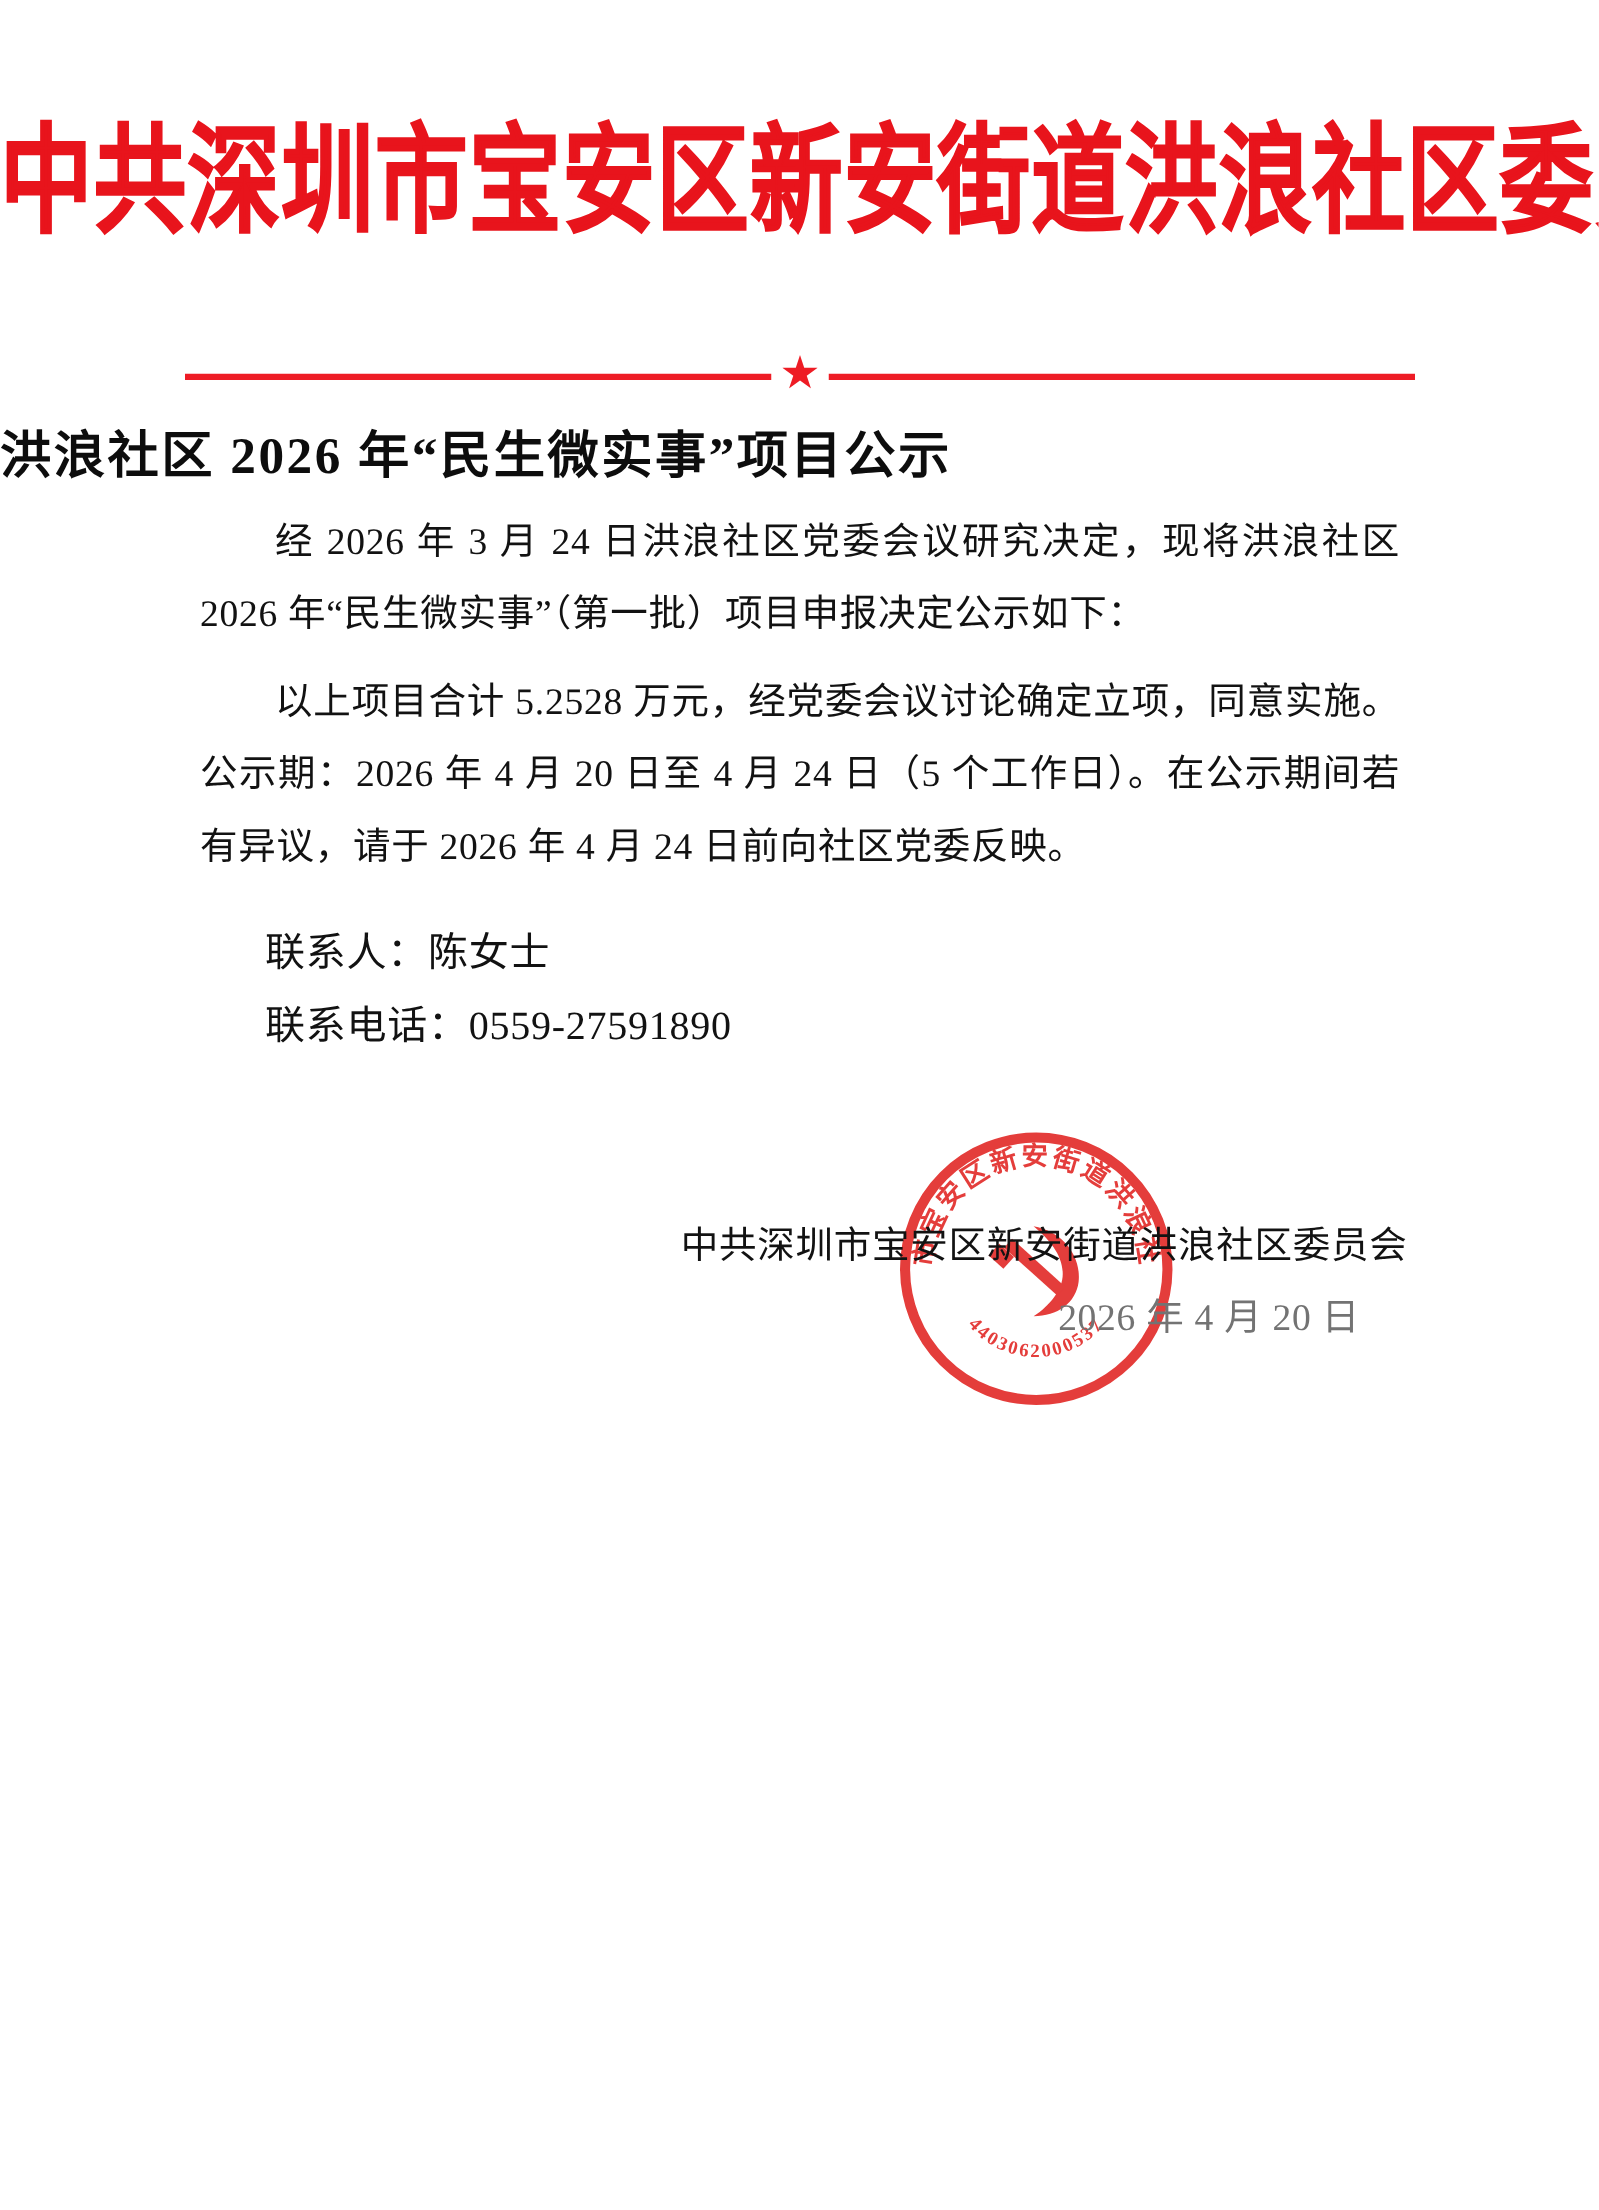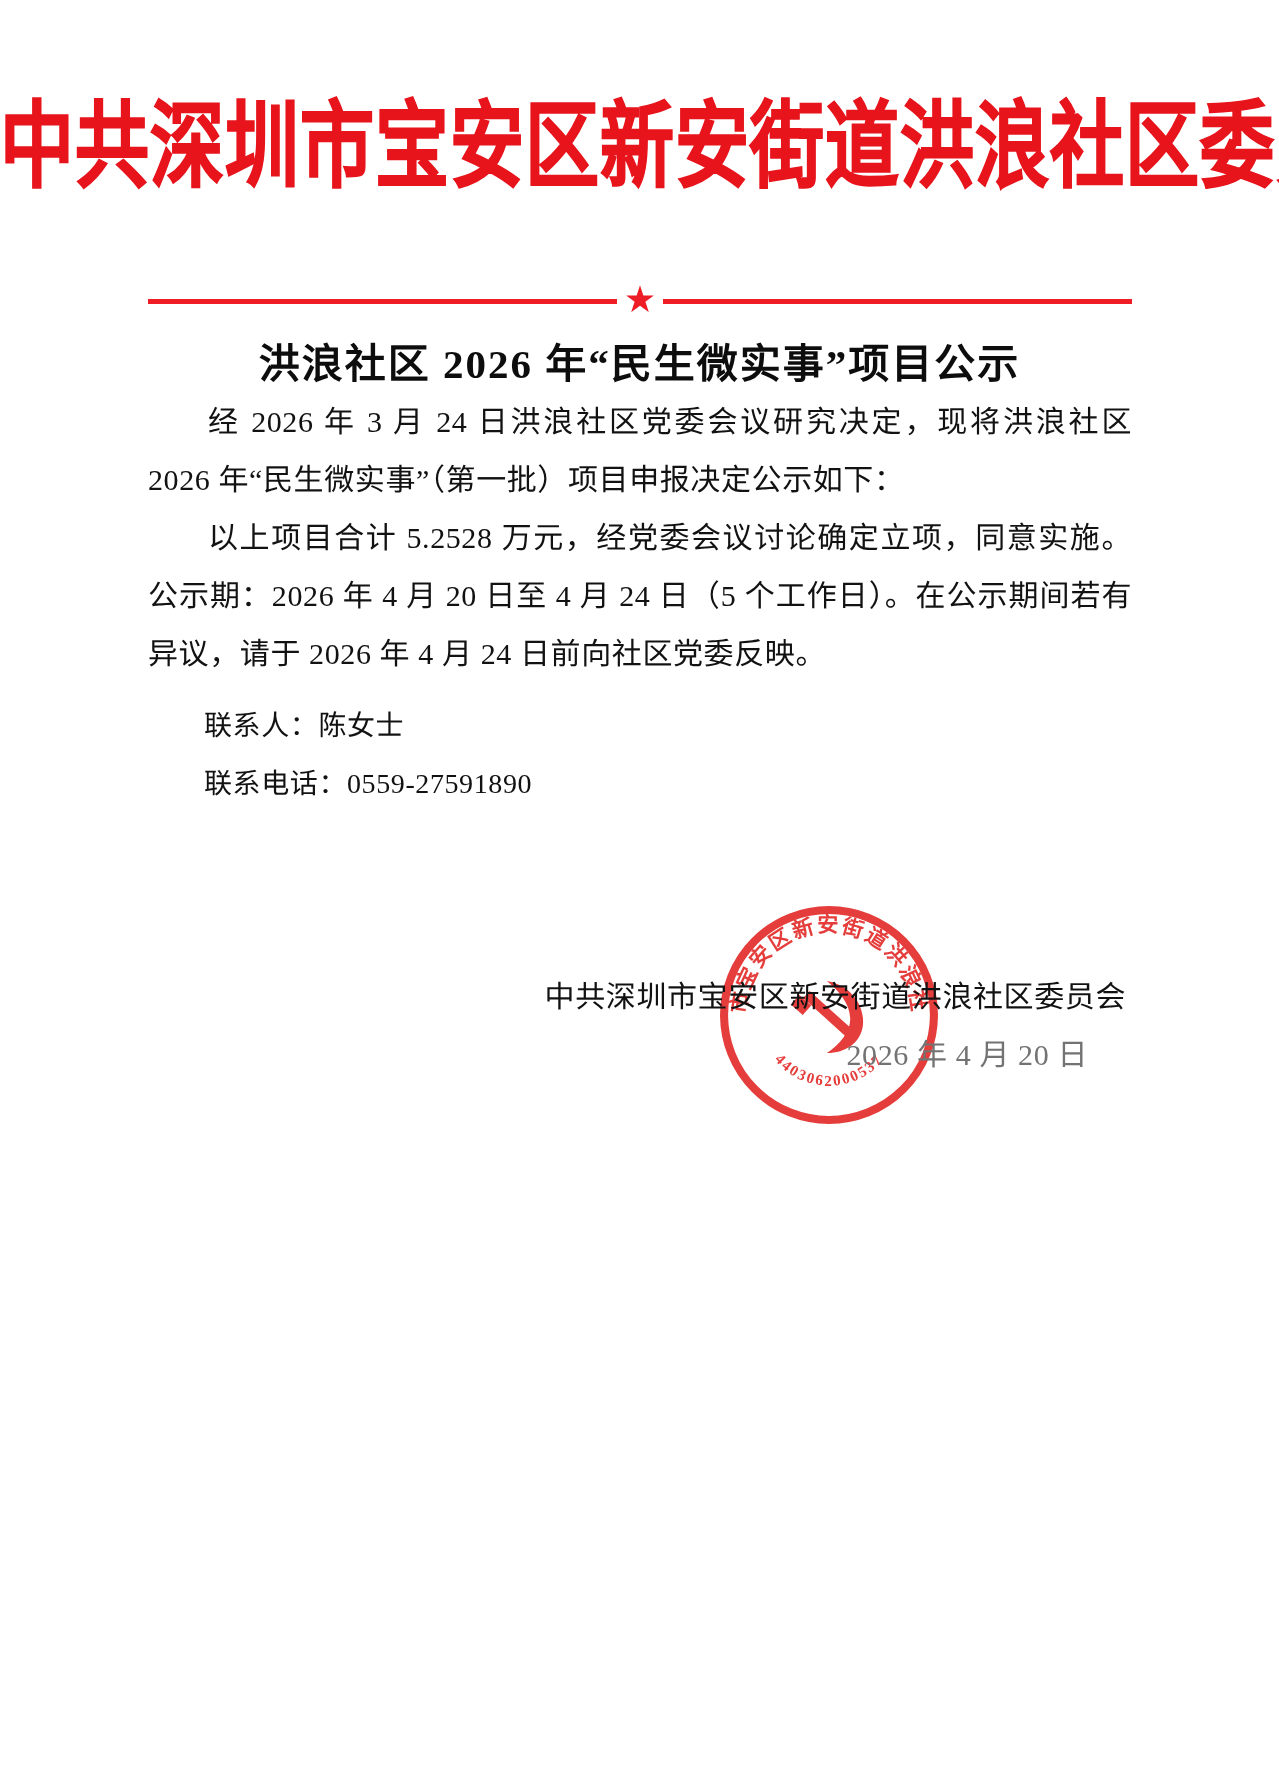--- a/index.html
+++ b/index.html
@@ -70,21 +70,20 @@
     position: relative;
     top: -1px;
   }
 
   
   .doc-title {
     position: absolute;
     left: 0;
     top: 330px;
     width: 100%;
-    text-align: center;
     font-family: "Liberation Serif", "DejaVu Serif", serif;
     font-weight: bold;
     font-size: 41px;
     letter-spacing: 2px;
     color: #0d0d0d;
     white-space: nowrap;
   }
 
   
   .body-block {
@@ -94,26 +93,26 @@
     width: 984px;
   }
   .para {
     font-family: "Liberation Serif", "DejaVu Serif", serif;
     font-size: 30px;
     line-height: 58px;
     color: #121212;
     text-align: justify;
     text-justify: inter-ideograph;
     text-indent: 2em;
-    margin: 0;
+    margin: 12px;
     letter-spacing: 0.6px;
   }
   .contact-line {
     font-family: "Liberation Serif", "DejaVu Serif", serif;
-    font-size: 28px;
+    font-size: 32px;
     line-height: 58px;
     color: #121212;
     margin: 0;
     text-indent: 2em;
     letter-spacing: 0.6px;
     white-space: nowrap;
   }
   .spacer-sm { height: 14px; }
 
   

